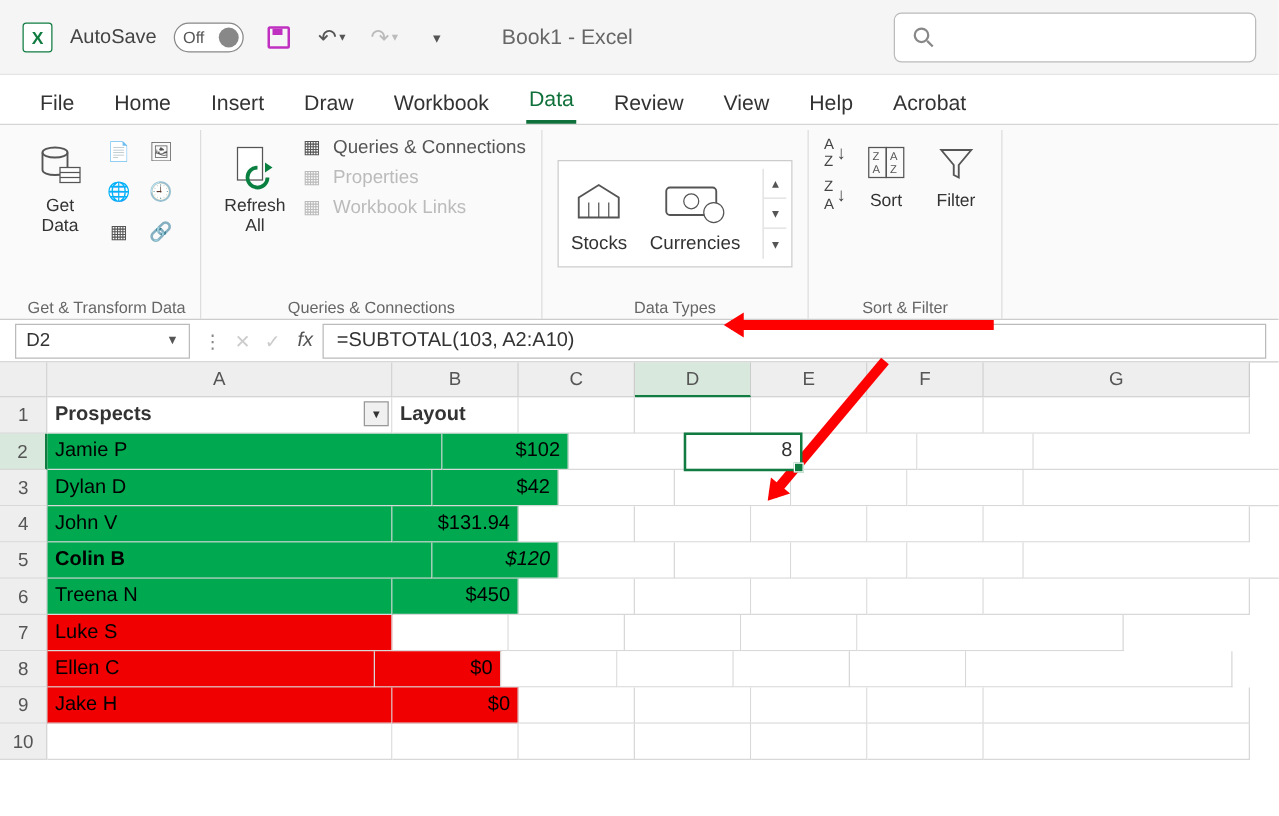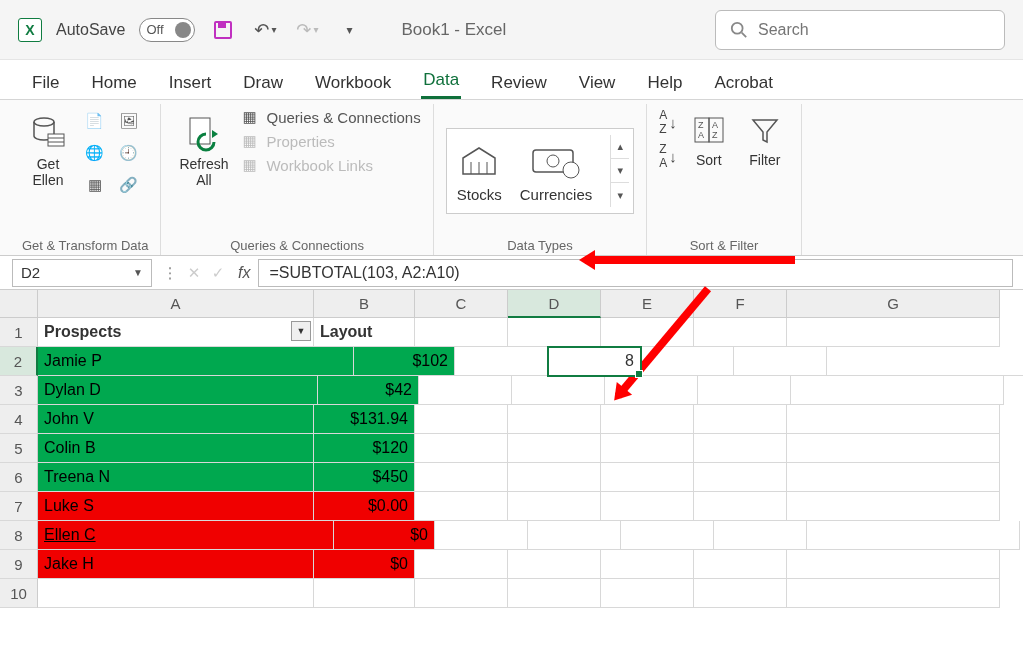--- a/index.html
+++ b/index.html
@@ -92,21 +92,20 @@
   </div>
   <div class="qa-btn">↶<span style="font-size:10px;margin-left:2px">▾</span></div>
   <div class="qa-btn" style="color:#bbb">↷<span style="font-size:10px;margin-left:2px">▾</span></div>
   <div class="qa-btn" style="font-size:12px">▾</div>
   <span class="book-title">Book1  -  Excel</span>
   <div class="search-box">
     <svg width="18" height="18" viewBox="0 0 20 20">
         <circle cx="8" cy="8" r="6" fill="none" stroke="#888" stroke-width="2"></circle>
         <line x1="13" y1="13" x2="18" y2="18" stroke="#888" stroke-width="2"></line>
       </svg>
-    <input placeholder="Search" style="">
   </div>
 </div>
 
 <div class="tab-row" id="tabs">
     <div class="tab">File</div>
     <div class="tab">Home</div>
     <div class="tab">Insert</div>
     <div class="tab">Draw</div>
     <div class="tab">Workbook</div>
     <div class="tab active">Data</div>
@@ -121,21 +120,21 @@
     <div class="ribbon-body">
       <div class="ribbon-big-btn">
         <svg width="40" height="40" viewBox="0 0 40 40">
             <ellipse cx="16" cy="10" rx="10" ry="4" fill="none" stroke="#555" stroke-width="1.5"></ellipse>
             <path d="M6 10 V24 a10 4 0 0 0 20 0 V10" fill="none" stroke="#555" stroke-width="1.5"></path>
             <rect x="20" y="22" width="16" height="12" fill="#fff" stroke="#555"></rect>
             <line x1="20" y1="26" x2="36" y2="26" stroke="#555"></line>
             <line x1="20" y1="30" x2="36" y2="30" stroke="#555"></line>
           </svg>
         <span style="white-space:pre-line;text-align:center">Get
-Ellen</span>
+Data</span>
       </div>
       <div class="ribbon-small-col">
         <div class="ribbon-small-btn">📄</div>
         <div class="ribbon-small-btn">🌐</div>
         <div class="ribbon-small-btn">▦</div>
       </div>
       <div class="ribbon-small-col">
         <div class="ribbon-small-btn">🖼</div>
         <div class="ribbon-small-btn">🕘</div>
         <div class="ribbon-small-btn">🔗</div>
@@ -290,66 +289,65 @@
         <div class="row">
           <div class="cell green" style="width: 316px;">Jamie P</div>
           <div class="cell right green" style="width: 101px;">$102</div>
           <div class="cell" style="width: 93px;"></div>
           <div class="cell right selected" style="width: 93px;">8</div>
           <div class="cell" style="width: 93px;"></div>
           <div class="cell" style="width: 93px;"></div>
           <div class="cell" style="width: 213px;"></div>
         </div>
         <div class="row">
-          <div class="cell green" style="width: 280px;">Dylan D</div>
+          <div class="cell green" style="width: 308px;">Dylan D</div>
           <div class="cell right green" style="width: 101px;">$42</div>
           <div class="cell" style="width: 93px;"></div>
           <div class="cell" style="width: 93px;"></div>
           <div class="cell" style="width: 93px;"></div>
           <div class="cell" style="width: 93px;"></div>
           <div class="cell" style="width: 213px;"></div>
         </div>
         <div class="row">
           <div class="cell green" style="width: 276px;">John V</div>
           <div class="cell right green" style="width: 101px;">$131.94</div>
           <div class="cell" style="width: 93px;"></div>
           <div class="cell" style="width: 93px;"></div>
           <div class="cell" style="width: 93px;"></div>
           <div class="cell" style="width: 93px;"></div>
           <div class="cell" style="width: 213px;"></div>
         </div>
         <div class="row">
-          <div class="cell green" style="width: 276px;">Colin B</div>
-          <div class="cell right green" style="width: 101px;">$120</div>
+          <div class="cell green" style="width: 308px; font-weight: bold;">Colin B</div>
+          <div class="cell right green" style="width: 101px; font-style: italic;">$120</div>
           <div class="cell" style="width: 93px;"></div>
           <div class="cell" style="width: 93px;"></div>
           <div class="cell" style="width: 93px;"></div>
           <div class="cell" style="width: 93px;"></div>
           <div class="cell" style="width: 213px;"></div>
         </div>
         <div class="row">
           <div class="cell green" style="width: 276px;">Treena N</div>
           <div class="cell right green" style="width: 101px;">$450</div>
           <div class="cell" style="width: 93px;"></div>
           <div class="cell" style="width: 93px;"></div>
           <div class="cell" style="width: 93px;"></div>
           <div class="cell" style="width: 93px;"></div>
           <div class="cell" style="width: 213px;"></div>
         </div>
         <div class="row">
           <div class="cell red" style="width: 276px;">Luke S</div>
-          <div class="cell right red" style="width: 101px;">$0.00</div>
-          <div class="cell" style="width: 93px;"></div>
-          <div class="cell" style="width: 93px;"></div>
-          <div class="cell" style="width: 93px;"></div>
-          <div class="cell" style="width: 93px;"></div>
-          <div class="cell" style="width: 213px;"></div>
-        </div>
-        <div class="row">
-          <div class="cell red" style="width: 296px; text-decoration: underline;">Ellen C</div>
+          <div class="cell" style="width: 93px;"></div>
+          <div class="cell" style="width: 93px;"></div>
+          <div class="cell" style="width: 93px;"></div>
+          <div class="cell" style="width: 93px;"></div>
+          <div class="cell" style="width: 213px;"></div>
+        </div>
+        <div class="row">
+          <div class="cell red" style="width: 262px;">Ellen C</div>
           <div class="cell right red" style="width: 101px;">$0</div>
           <div class="cell" style="width: 93px;"></div>
           <div class="cell" style="width: 93px;"></div>
           <div class="cell" style="width: 93px;"></div>
           <div class="cell" style="width: 93px;"></div>
           <div class="cell" style="width: 213px;"></div>
         </div>
         <div class="row">
           <div class="cell red" style="width: 276px;">Jake H</div>
           <div class="cell right red" style="width: 101px;">$0</div>

